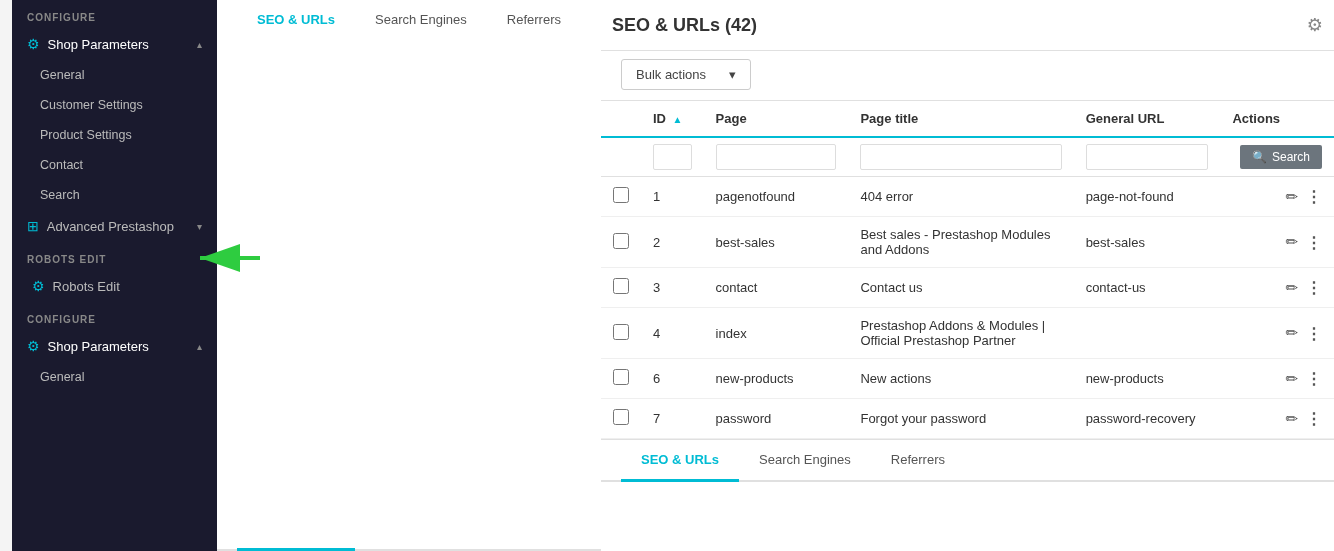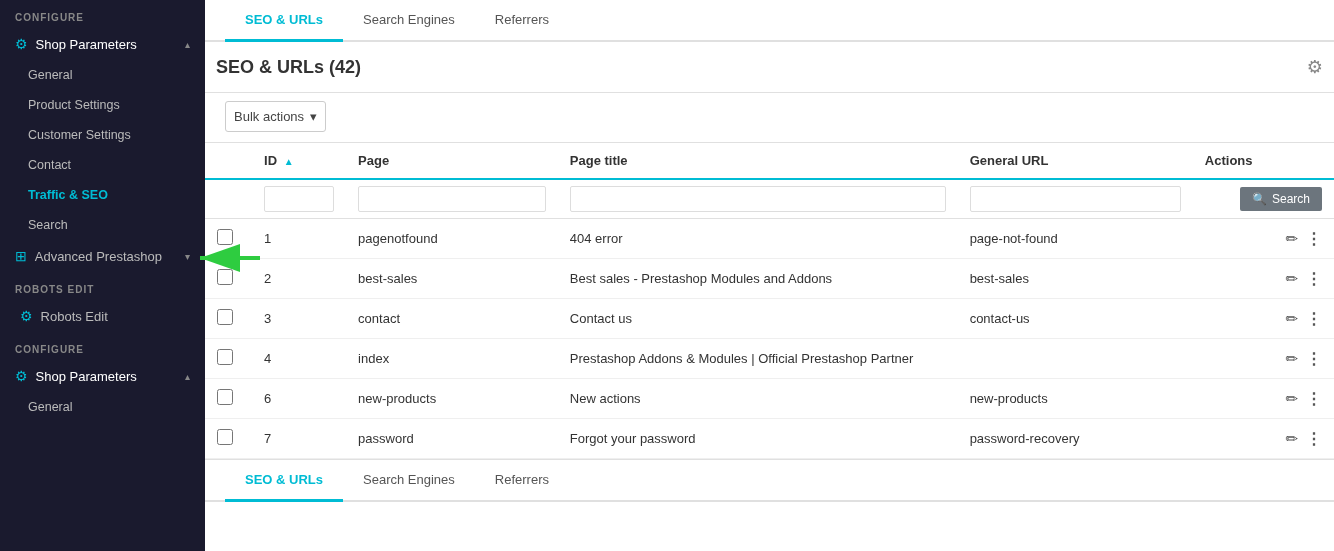--- a/index.html
+++ b/index.html
@@ -6,20 +6,21 @@
     body { font-family: 'Segoe UI', Arial, sans-serif; font-size: 13px; display: flex; height: 551px; overflow: hidden; background: #f4f4f4; }
 
     
     .sidebar {
       width: 205px;
       background: #1a1a2e;
       color: #ccc;
       flex-shrink: 0;
       overflow-y: auto;
       position: relative;
+      margin-left: 12px;
     }
     .sidebar-section-label {
       font-size: 10px;
       color: #888;
       text-transform: uppercase;
       letter-spacing: 1px;
       padding: 12px 15px 5px;
       font-weight: 600;
     }
     .sidebar-item {
@@ -46,21 +47,21 @@
     .sidebar-submenu .sidebar-item { padding-left: 28px; font-size: 12.5px; }
     .sidebar-icon { color: #00bcd4; font-size: 14px; }
     .sidebar-icon.gear { color: #00bcd4; }
     .sidebar-icon.puzzle { color: #00bcd4; }
     .chevron { font-size: 10px; color: #888; }
 
     
     .main {
       flex: 1;
       display: flex;
-      flex-direction: column;
+      flex-direction: row;
       background: #0ea5e9;
       overflow: hidden;
     }
 
     
     .tabs-bar {
       display: flex;
       background: #fff;
       border-bottom: 2px solid #e0e0e0;
       padding: 0 20px;
@@ -105,22 +106,22 @@
     }
 
     
     .bulk-bar {
       padding: 8px 20px 10px;
       border-bottom: 1px solid #e0e0e0;
     }
     .bulk-btn {
       display: inline-flex;
       align-items: center;
-      gap: 6px;
-      padding: 7px 8px;
+      gap: 23px;
+      padding: 7px 14px;
       border: 1px solid #ccc;
       border-radius: 3px;
       background: #fff;
       font-size: 13px;
       color: #444;
       cursor: pointer;
     }
 
     
     table {
@@ -220,30 +221,27 @@
       <span>Shop Parameters</span>
     </div>
     <span class="chevron">▴</span>
   </div>
 
   <div class="sidebar-submenu">
     <div class="sidebar-item">
       <span>General</span>
     </div>
     <div class="sidebar-item">
+      <span>Customer Settings</span>
+    </div>
+    <div class="sidebar-item">
       <span>Product Settings</span>
     </div>
     <div class="sidebar-item">
-      <span>Customer Settings</span>
-    </div>
-    <div class="sidebar-item">
       <span>Contact</span>
-    </div>
-    <div class="sidebar-item highlighted">
-      <span style="color:#00bcd4;font-weight:600;">Traffic &amp; SEO</span>
     </div>
     <div class="sidebar-item">
       <span>Search</span>
     </div>
   </div>
 
   <div class="sidebar-item-parent">
     <div class="left">
       <span class="sidebar-icon puzzle">⊞</span>
       <span>Advanced Prestashop</span>

